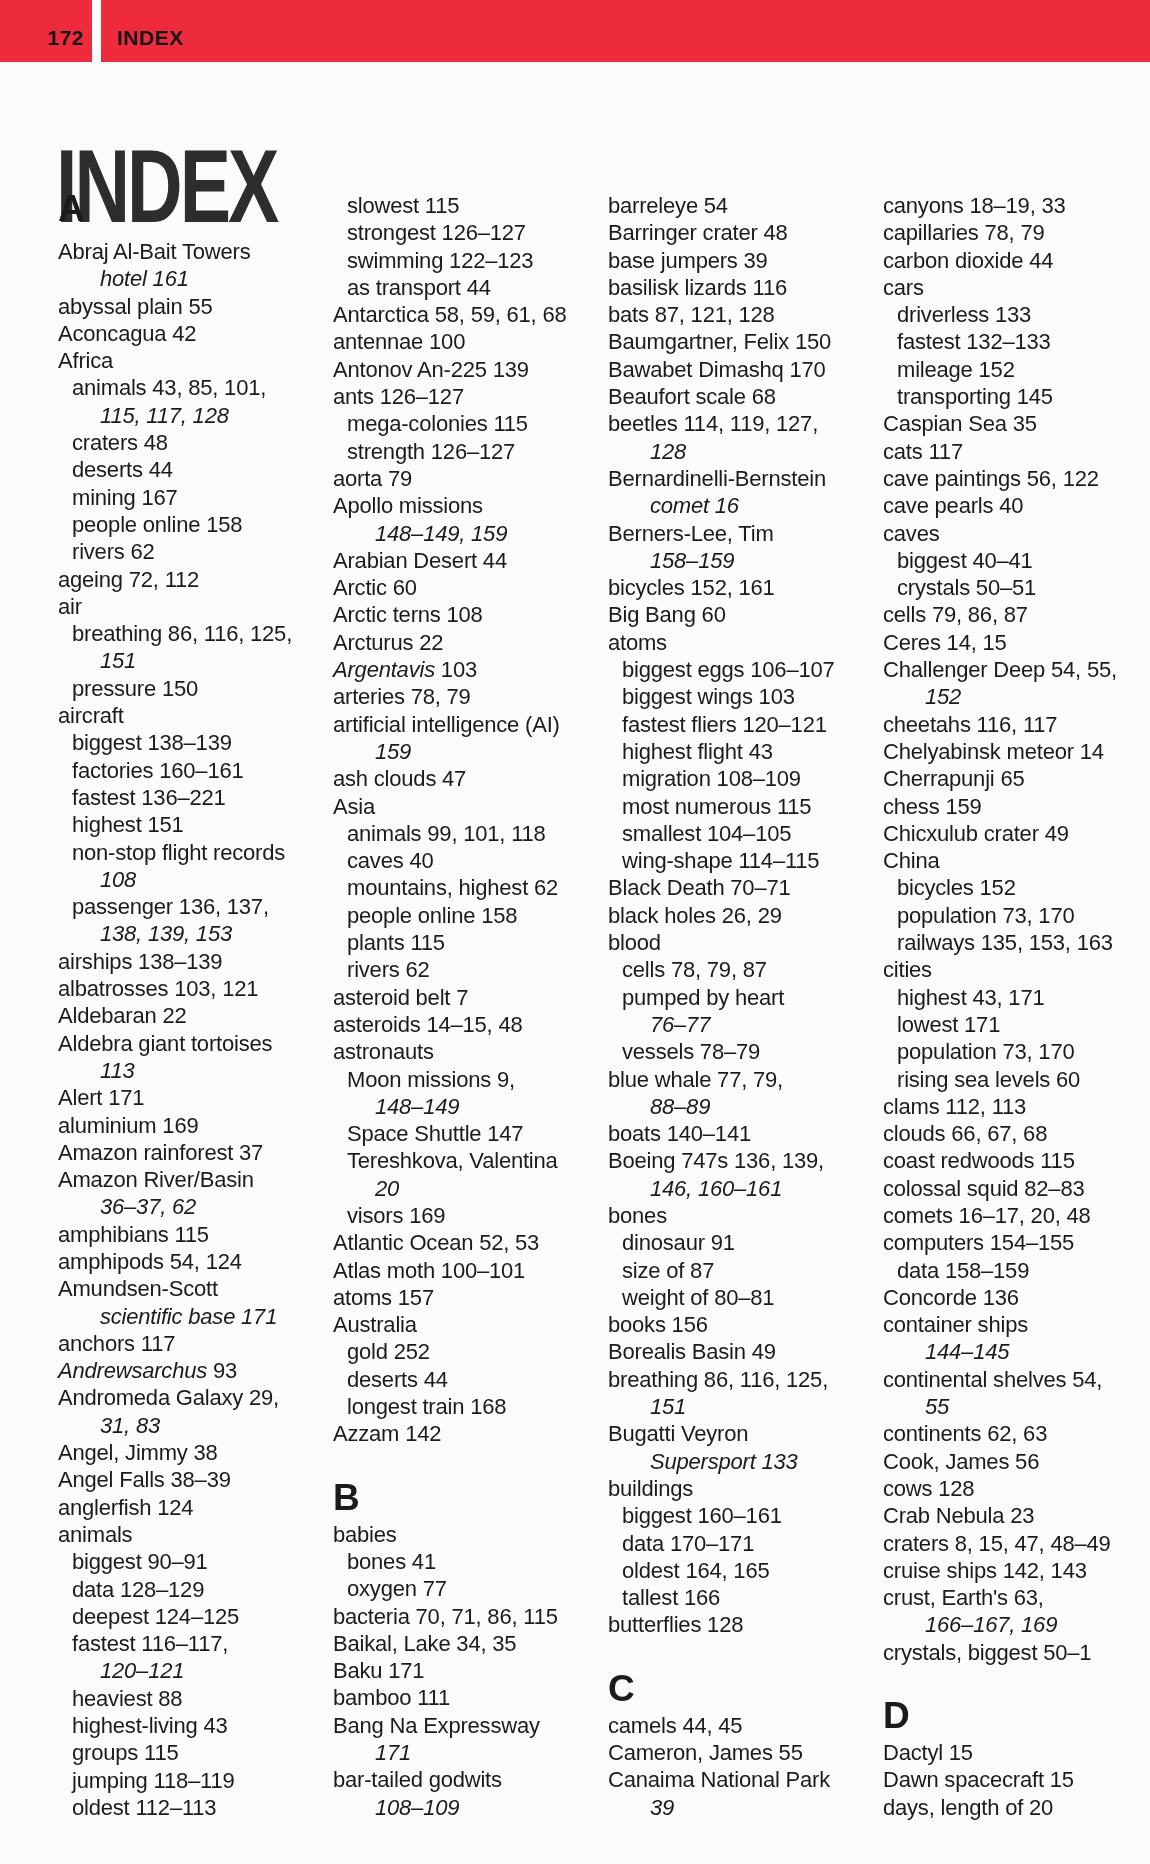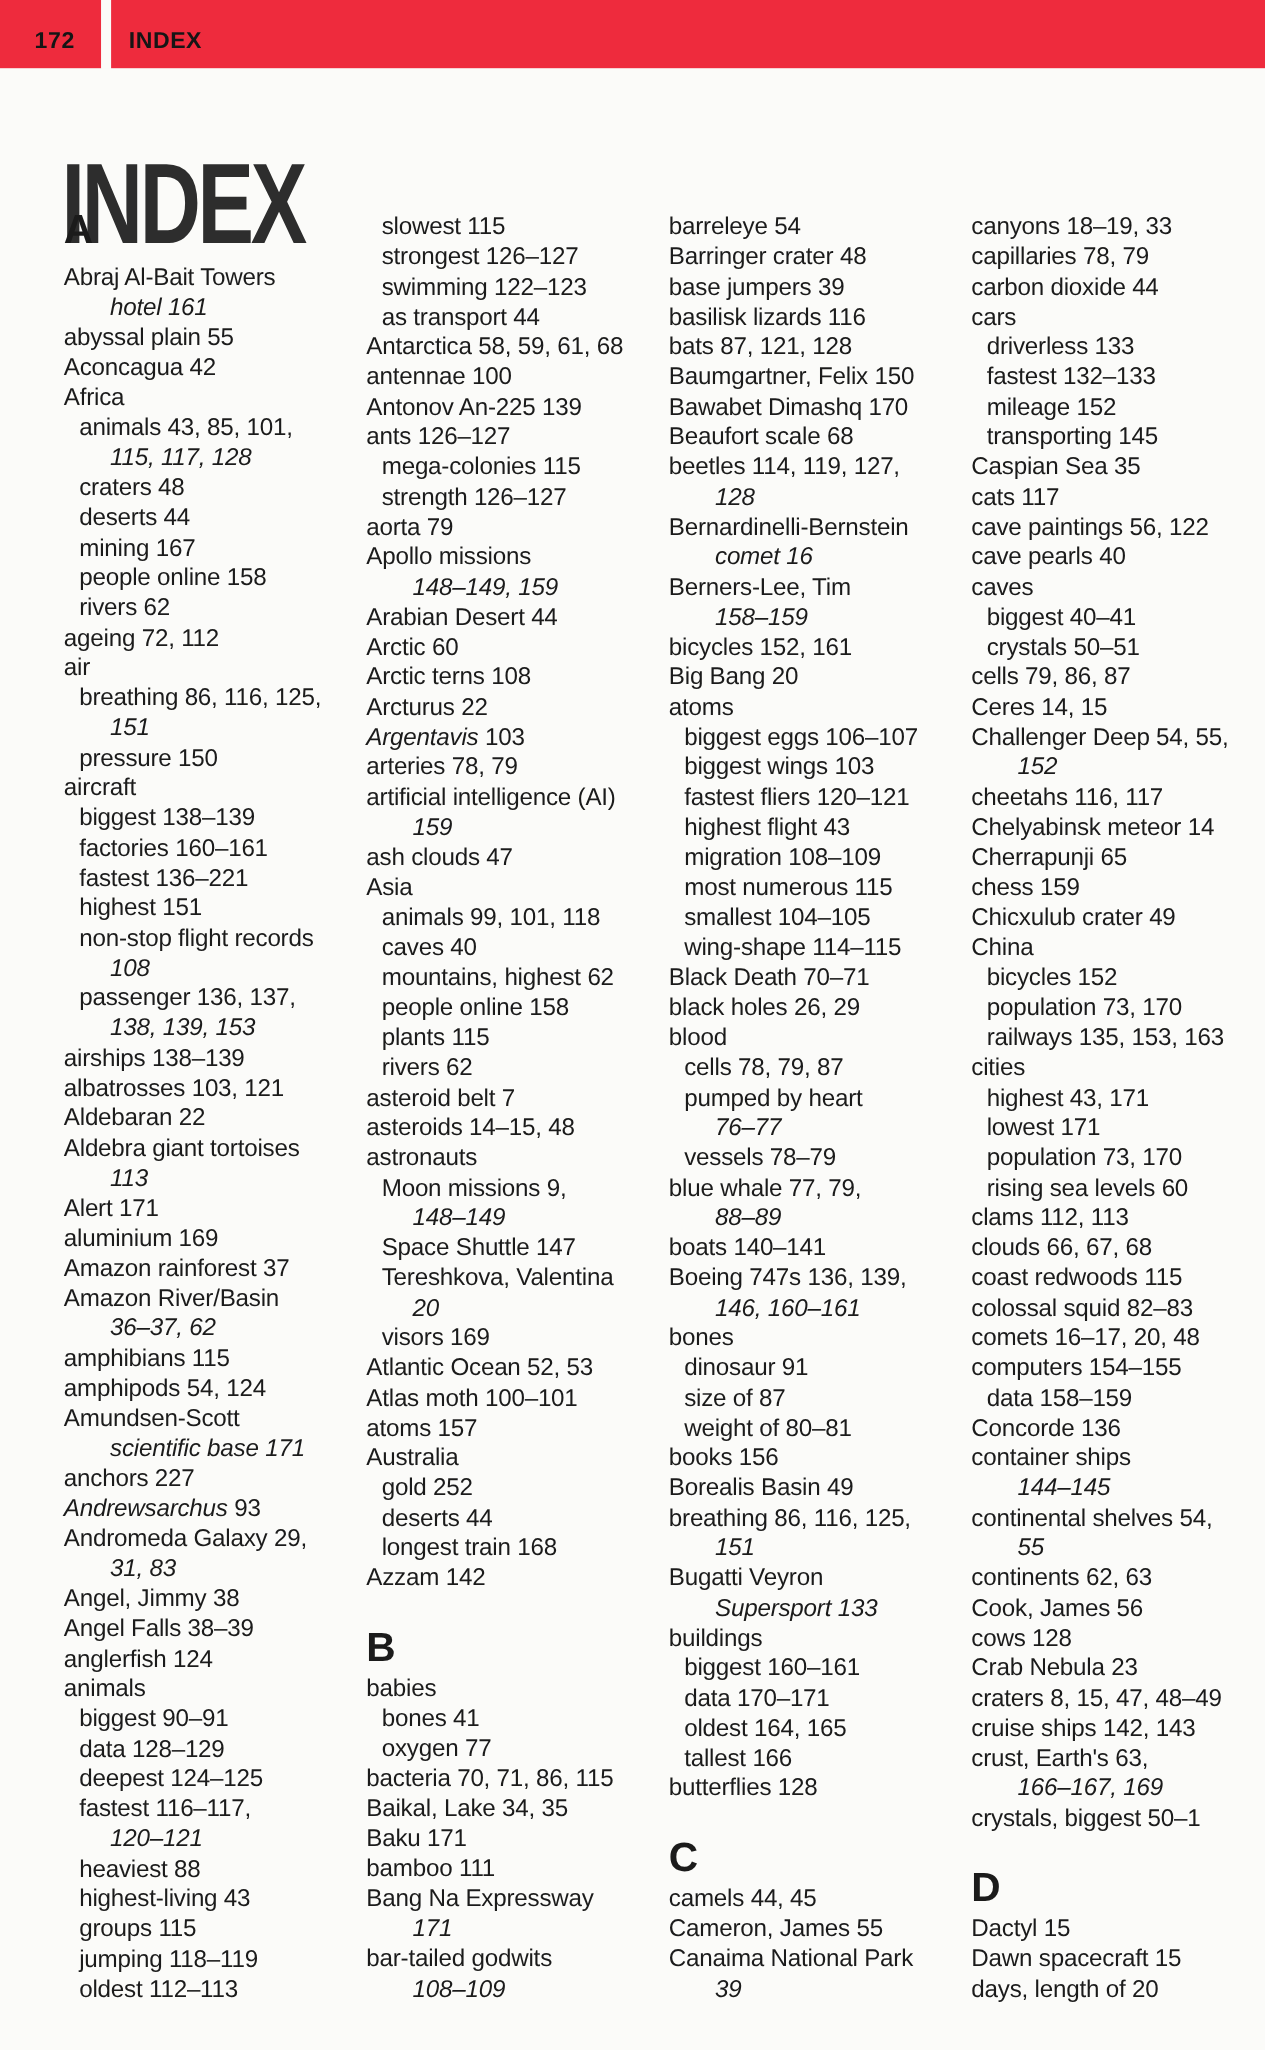--- a/index.html
+++ b/index.html
@@ -9,21 +9,21 @@
     font-family:"Liberation Sans","DejaVu Sans",sans-serif;
     color:#1b1b1b;
   }
   
   .band{
     position:absolute;top:0;left:0;width:1150px;height:62px;
     display:flex;align-items:center;
   }
   .band-left{
     height:62px;width:92px;display:flex;align-items:center;justify-content:flex-end;
-    padding-right:24px;box-sizing:border-box;
+    padding-right:8px;box-sizing:border-box;
   }
   .band-gap{width:9px;height:62px;background:#fbfbf9;}
   .band-right{
     height:62px;flex:1;display:flex;align-items:center;
     padding-left:16px;box-sizing:border-box;
   }
   .band-left,.band-right{background:var(--band,#ee2b3d);}
   .band-num,.band-label{
     font-size:21px;font-weight:bold;color:#151515;letter-spacing:.5px;
     padding-top:14px;
@@ -107,21 +107,21 @@
       <div class="entry ind2">113</div>
       <div class="entry ind0">Alert 171</div>
       <div class="entry ind0">aluminium 169</div>
       <div class="entry ind0">Amazon rainforest 37</div>
       <div class="entry ind0">Amazon River/Basin</div>
       <div class="entry ind2">36–37, 62</div>
       <div class="entry ind0">amphibians 115</div>
       <div class="entry ind0">amphipods 54, 124</div>
       <div class="entry ind0">Amundsen-Scott</div>
       <div class="entry ind2">scientific base 171</div>
-      <div class="entry ind0">anchors 227</div>
+      <div class="entry ind0">anchors 117</div>
       <div class="entry ind0"><i>Andrewsarchus</i> 93</div>
       <div class="entry ind0">Andromeda Galaxy 29,</div>
       <div class="entry ind2">31, 83</div>
       <div class="entry ind0">Angel, Jimmy 38</div>
       <div class="entry ind0">Angel Falls 38–39</div>
       <div class="entry ind0">anglerfish 124</div>
       <div class="entry ind0">animals</div>
       <div class="entry ind1">biggest 90–91</div>
       <div class="entry ind1">data 128–129</div>
       <div class="entry ind1">deepest 124–125</div>
@@ -202,21 +202,21 @@
       <div class="entry ind0">Baumgartner, Felix 150</div>
       <div class="entry ind0">Bawabet Dimashq 170</div>
       <div class="entry ind0">Beaufort scale 68</div>
       <div class="entry ind0">beetles 114, 119, 127,</div>
       <div class="entry ind2">128</div>
       <div class="entry ind0">Bernardinelli-Bernstein</div>
       <div class="entry ind2">comet 16</div>
       <div class="entry ind0">Berners-Lee, Tim</div>
       <div class="entry ind2">158–159</div>
       <div class="entry ind0">bicycles 152, 161</div>
-      <div class="entry ind0">Big Bang 20</div>
+      <div class="entry ind0">Big Bang 60</div>
       <div class="entry ind0">atoms</div>
       <div class="entry ind1">biggest eggs 106–107</div>
       <div class="entry ind1">biggest wings 103</div>
       <div class="entry ind1">fastest fliers 120–121</div>
       <div class="entry ind1">highest flight 43</div>
       <div class="entry ind1">migration 108–109</div>
       <div class="entry ind1">most numerous 115</div>
       <div class="entry ind1">smallest 104–105</div>
       <div class="entry ind1">wing-shape 114–115</div>
       <div class="entry ind0">Black Death 70–71</div>

